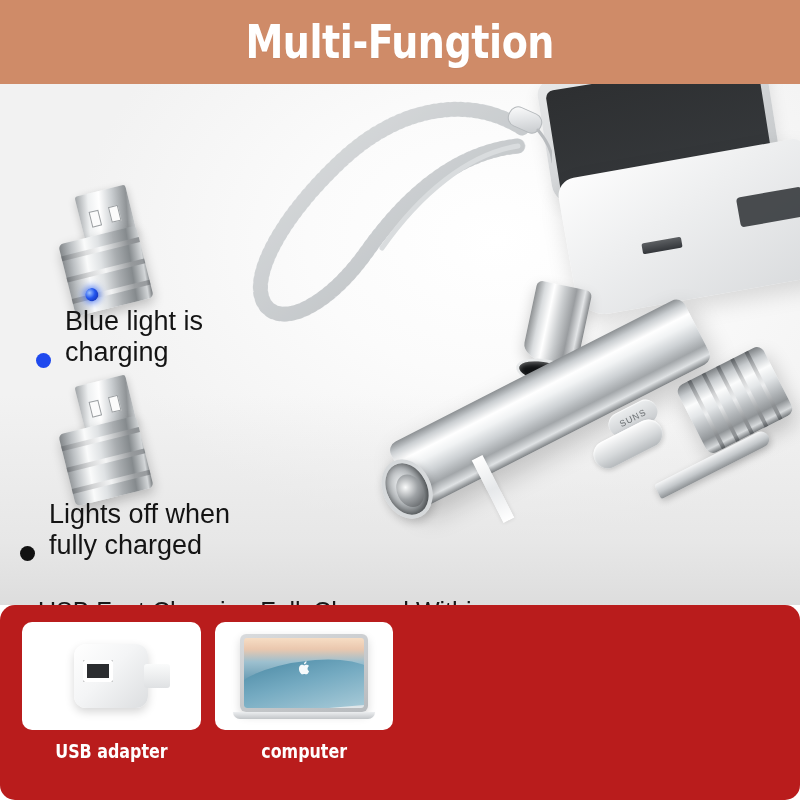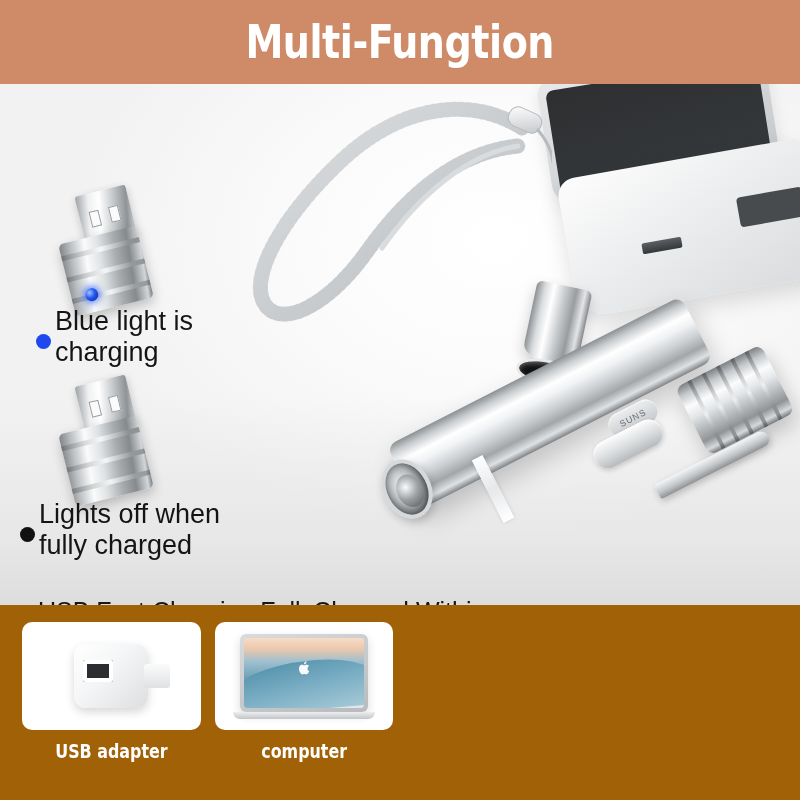--- a/index.html
+++ b/index.html
@@ -190,21 +190,21 @@
   }
   .led-dot {
     position:absolute; left:14px; top:50px; width:13px; height:13px;
     border-radius:50%;
     background:radial-gradient(circle at 36% 32%, #9fc4ff 0%, #2255ee 45%, #10249c 100%);
     box-shadow:0 0 7px 2px rgba(36,90,240,0.75);
   }
 
   
   .bullet-row {
-    position:absolute; display:flex; align-items:center; gap:4px;
+    position:absolute; display:flex; align-items:flex-end; gap:14px;
   }
   .bullet-row.one { left:36px; top:222px; }
   .bullet-row.two { left:20px; top:415px; }
   .dot { width:15px; height:15px; border-radius:50%; margin-top:9px; flex:0 0 auto; }
   .dot.blue { background:#1f49ee; }
   .dot.black { background:#111111; }
   .bullet-text {
     color:#141414; font-size:27px; line-height:1.14;
     font-family:"Liberation Sans", sans-serif;
     white-space:pre-line;
@@ -214,21 +214,22 @@
   .lead-para {
     position:absolute; left:38px; top:510px; width:540px;
     color:#171717; font-size:25px; line-height:1.36;
     font-family:"Liberation Sans", sans-serif;
     white-space:pre-line;
   }
 
   
   .bottom-band {
     position:absolute; left:0; top:605px; width:800px; height:195px;
-    background:#a16207;
+    background:#b91c1c;
+    border-radius:15px;
   }
   .card-grid {
     position:absolute; left:0; top:0; width:800px; height:195px;
     display:grid; grid-template-columns:repeat(4,1fr);
     column-gap:14px; padding:17px 22px 8px 22px;
   }
   .card-cell { display:flex; flex-direction:column; align-items:center; }
   .card {
     width:100%; height:108px; background:#ffffff; border-radius:10px;
     position:relative; overflow:hidden;

